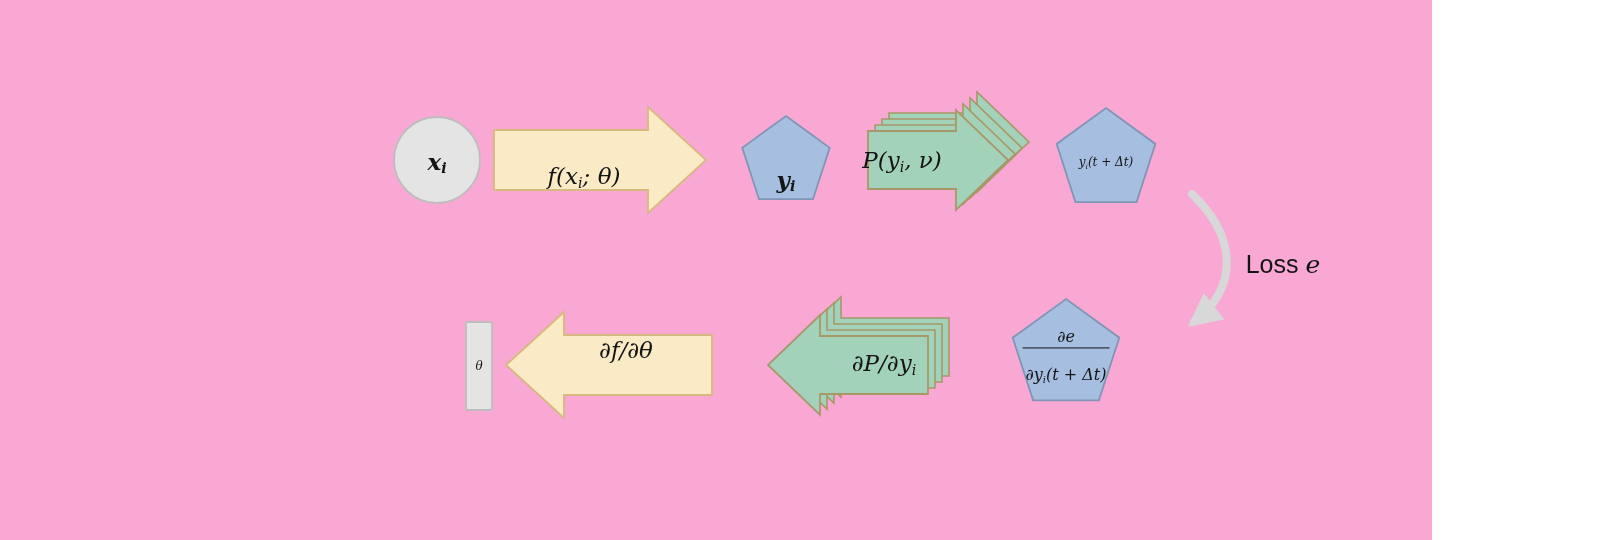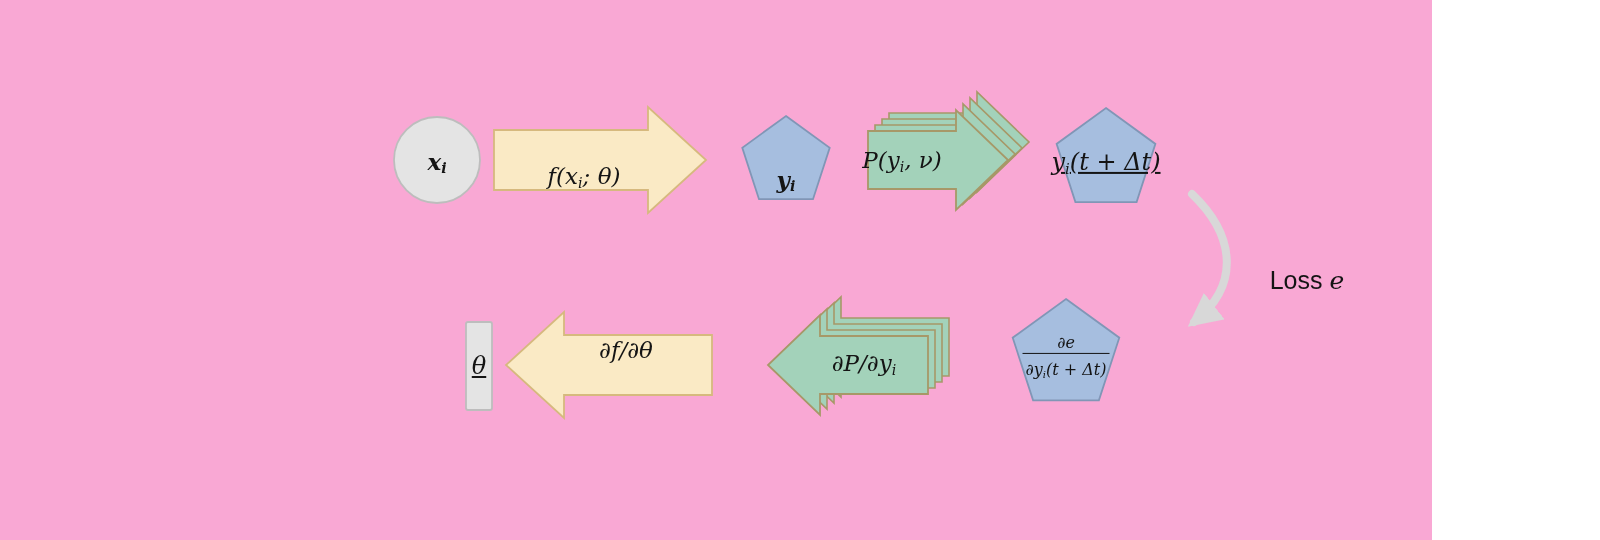--- a/index.html
+++ b/index.html
@@ -15,21 +15,21 @@
     position:absolute;
     transform:translate(-50%,-50%);
     font-style:italic;
     color:#141414;
     white-space:nowrap;
     font-size:23px;
     text-align:center;
   }
   .label .sub{font-size:0.62em;vertical-align:-0.28em;}
   .label.bold{font-weight:bold;}
-  .label.small{font-size:24px;text-decoration:underline;}
+  .label.small{font-size:12px;}
   .loss-label{
     position:absolute;
     transform:translate(-50%,-50%);
     font-family:"Liberation Sans", sans-serif;
     font-style:normal;
     font-size:25px;
     color:#141414;
     white-space:nowrap;
   }
   .loss-label .sym{font-family:"DejaVu Serif", serif;font-style:italic;}
@@ -38,21 +38,21 @@
     transform:translate(-50%,-50%);
     display:inline-flex;
     flex-direction:column;
     align-items:center;
     font-style:italic;
     font-size:16px;
     color:#141414;
     line-height:1.25;
     white-space:nowrap;
   }
-  .fraction .den{border-top:1.6px solid #141414;padding:6px 3px 0 3px;}
+  .fraction .den{border-top:1.6px solid #141414;padding:17px 3px 0 3px;}
   .fraction .sub{font-size:0.62em;vertical-align:-0.28em;}
 </style>
 </head>
 <body>
 
 <div class="canvas">
 
   <svg class="shapes" width="1600" height="540" viewBox="0 0 1600 540">
     <defs>
       <marker id="grayArrowHead" viewBox="0 0 6 6" refX="4.6" refY="3" markerWidth="4.2" markerHeight="4.2" orient="auto-start-reverse">
@@ -100,31 +100,31 @@
   </div>
 
   <div class="label" style="left:878px;top:161px;margin-left:24px;">
     <span>P(y</span><span class="sub">i</span><span>, ν)</span>
   </div>
 
   <div class="label small" style="left:1106px;top:163px;">
     <span>y</span><span class="sub">i</span><span>(t + Δt)</span>
   </div>
 
-  <div class="loss-label" style="left:1283px;top:280px;margin-left:24px;">
+  <div class="loss-label" style="left:1283px;top:264px;">
     <span>Loss</span>
     <span class="sym">e</span>
   </div>
 
   <div class="fraction" style="left:1066px;top:357px;">
     <span class="num">∂e</span>
     <span class="den"><span>∂y</span><span class="sub">i</span><span>(t + Δt)</span></span>
   </div>
 
-  <div class="label" style="left:864px;top:364px;">
+  <div class="label" style="left:884px;top:364px;">
     <span>∂P/∂y</span><span class="sub">i</span><span></span>
   </div>
 
   <div class="label" style="left:626px;top:350px;">∂f/∂θ</div>
 
   <div class="label small" style="left:479px;top:366px;">θ</div>
 
 </div>
 
 </body></html>

